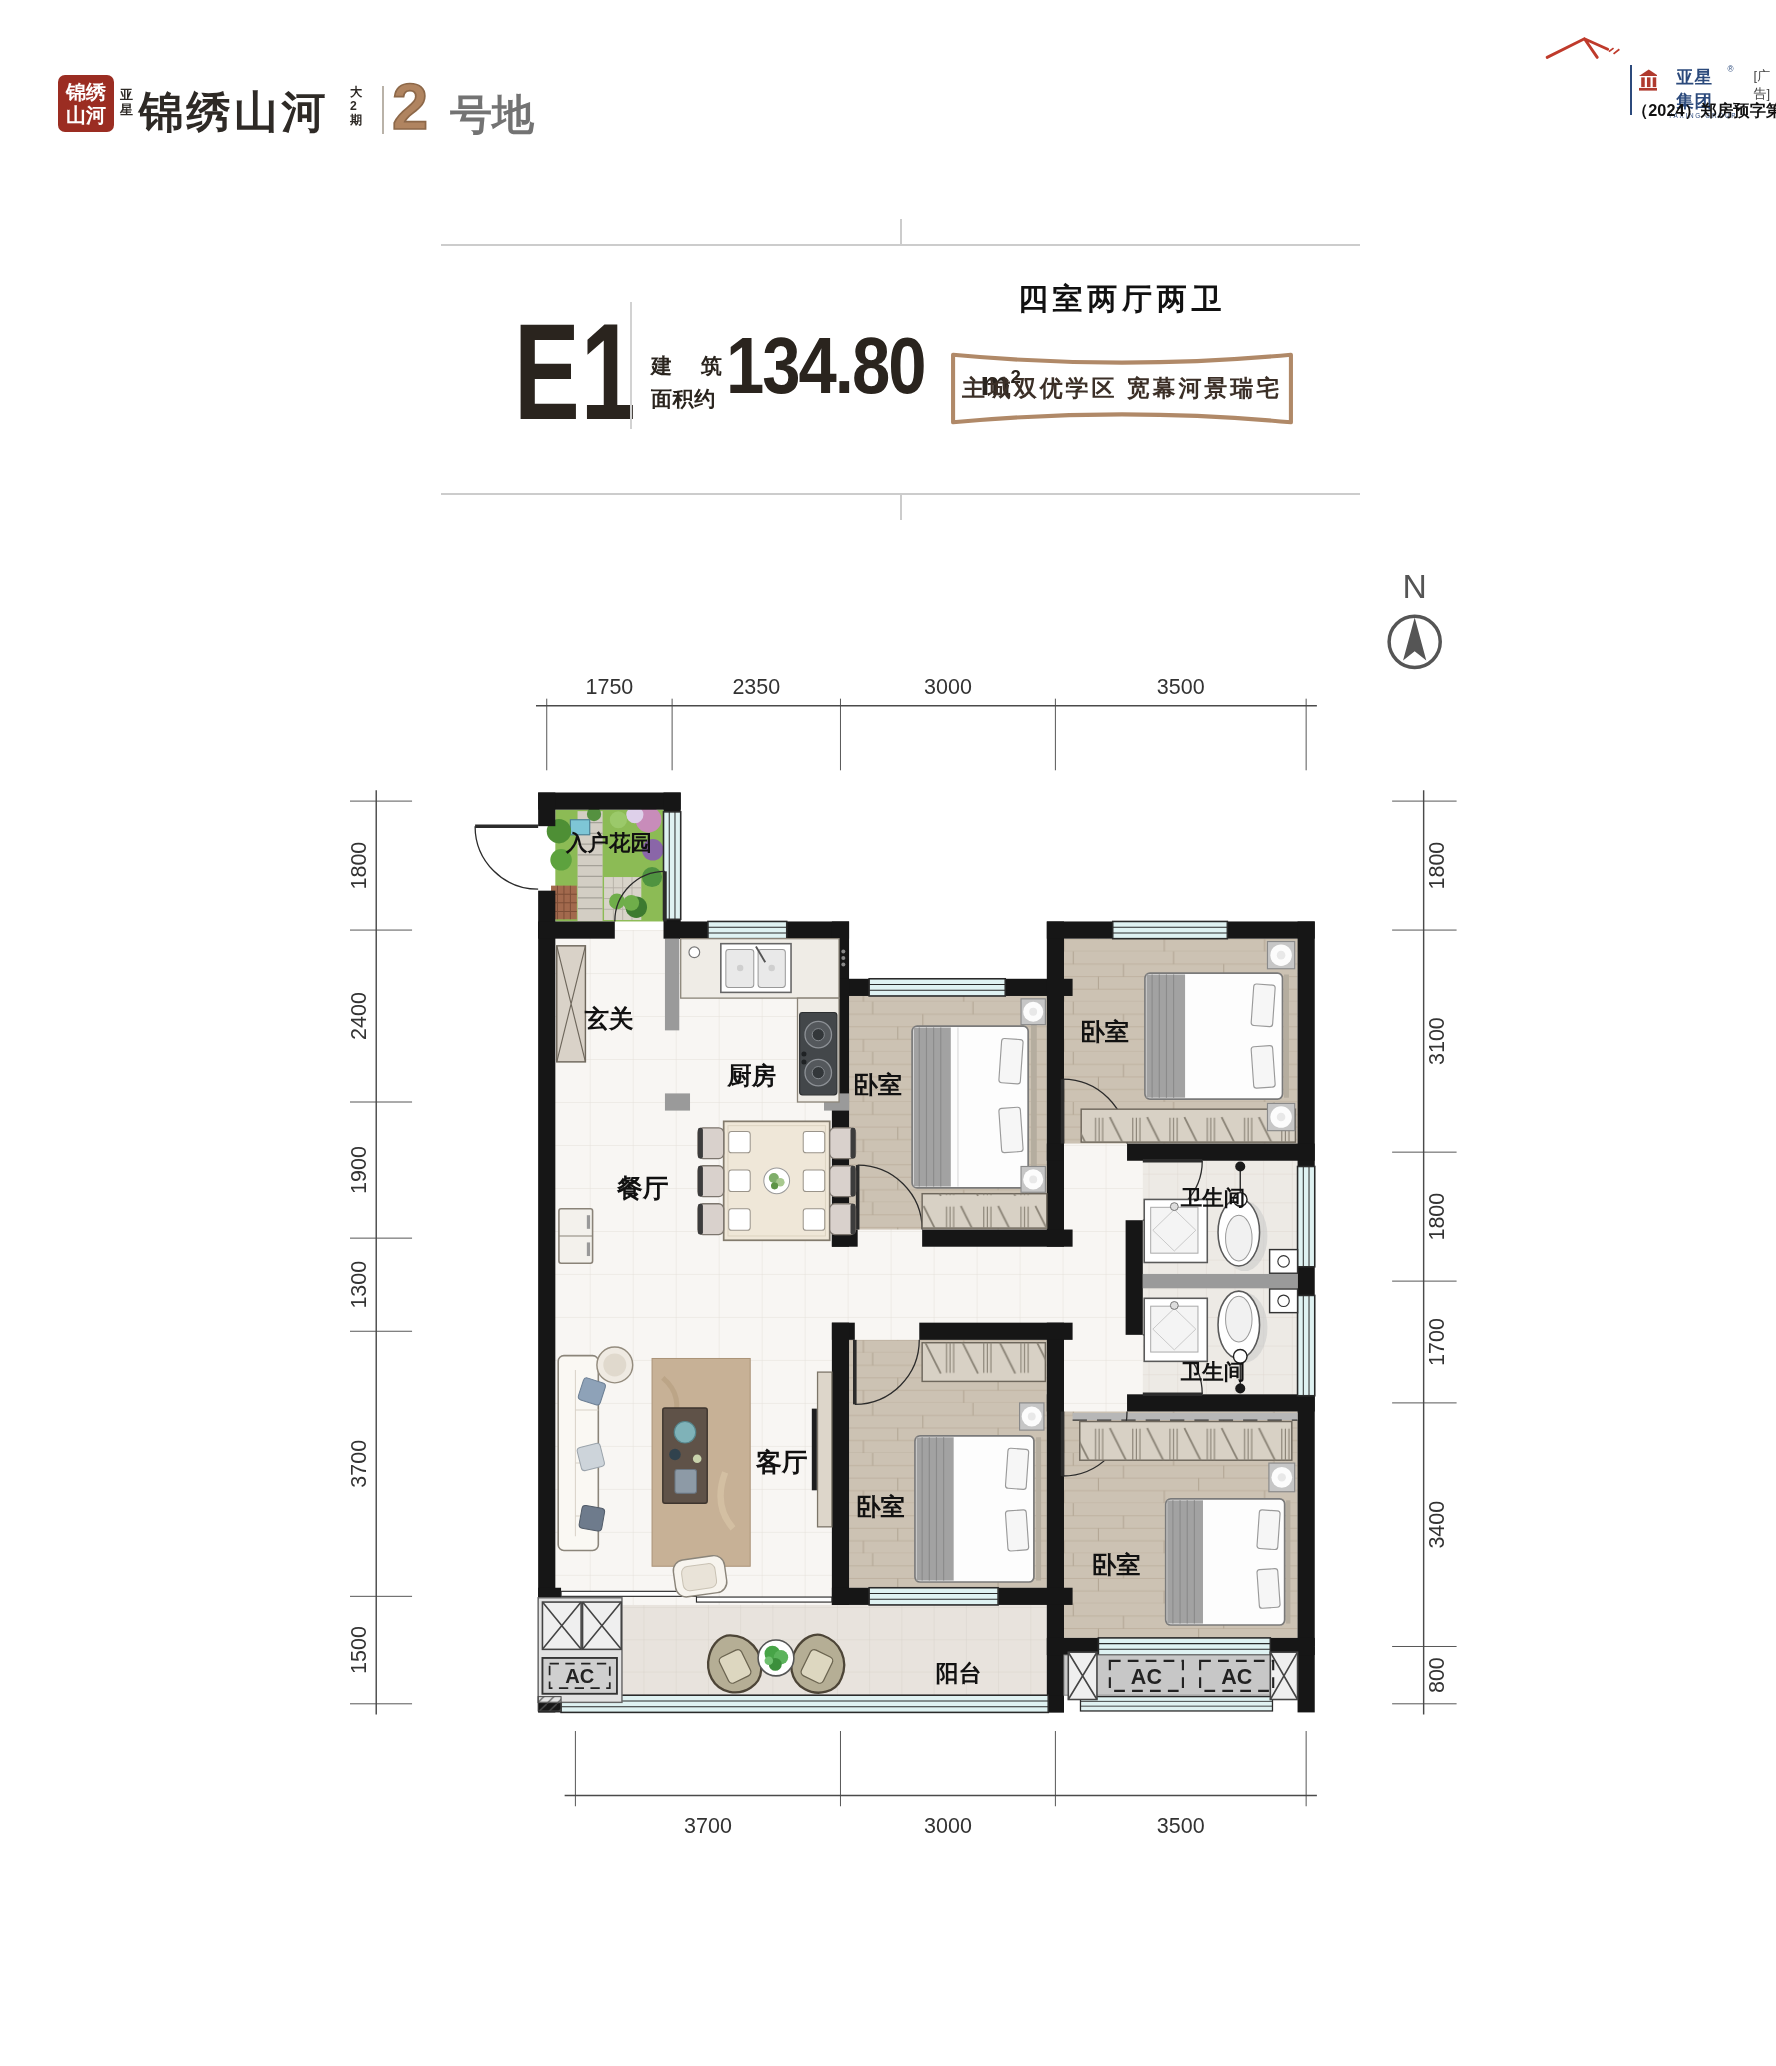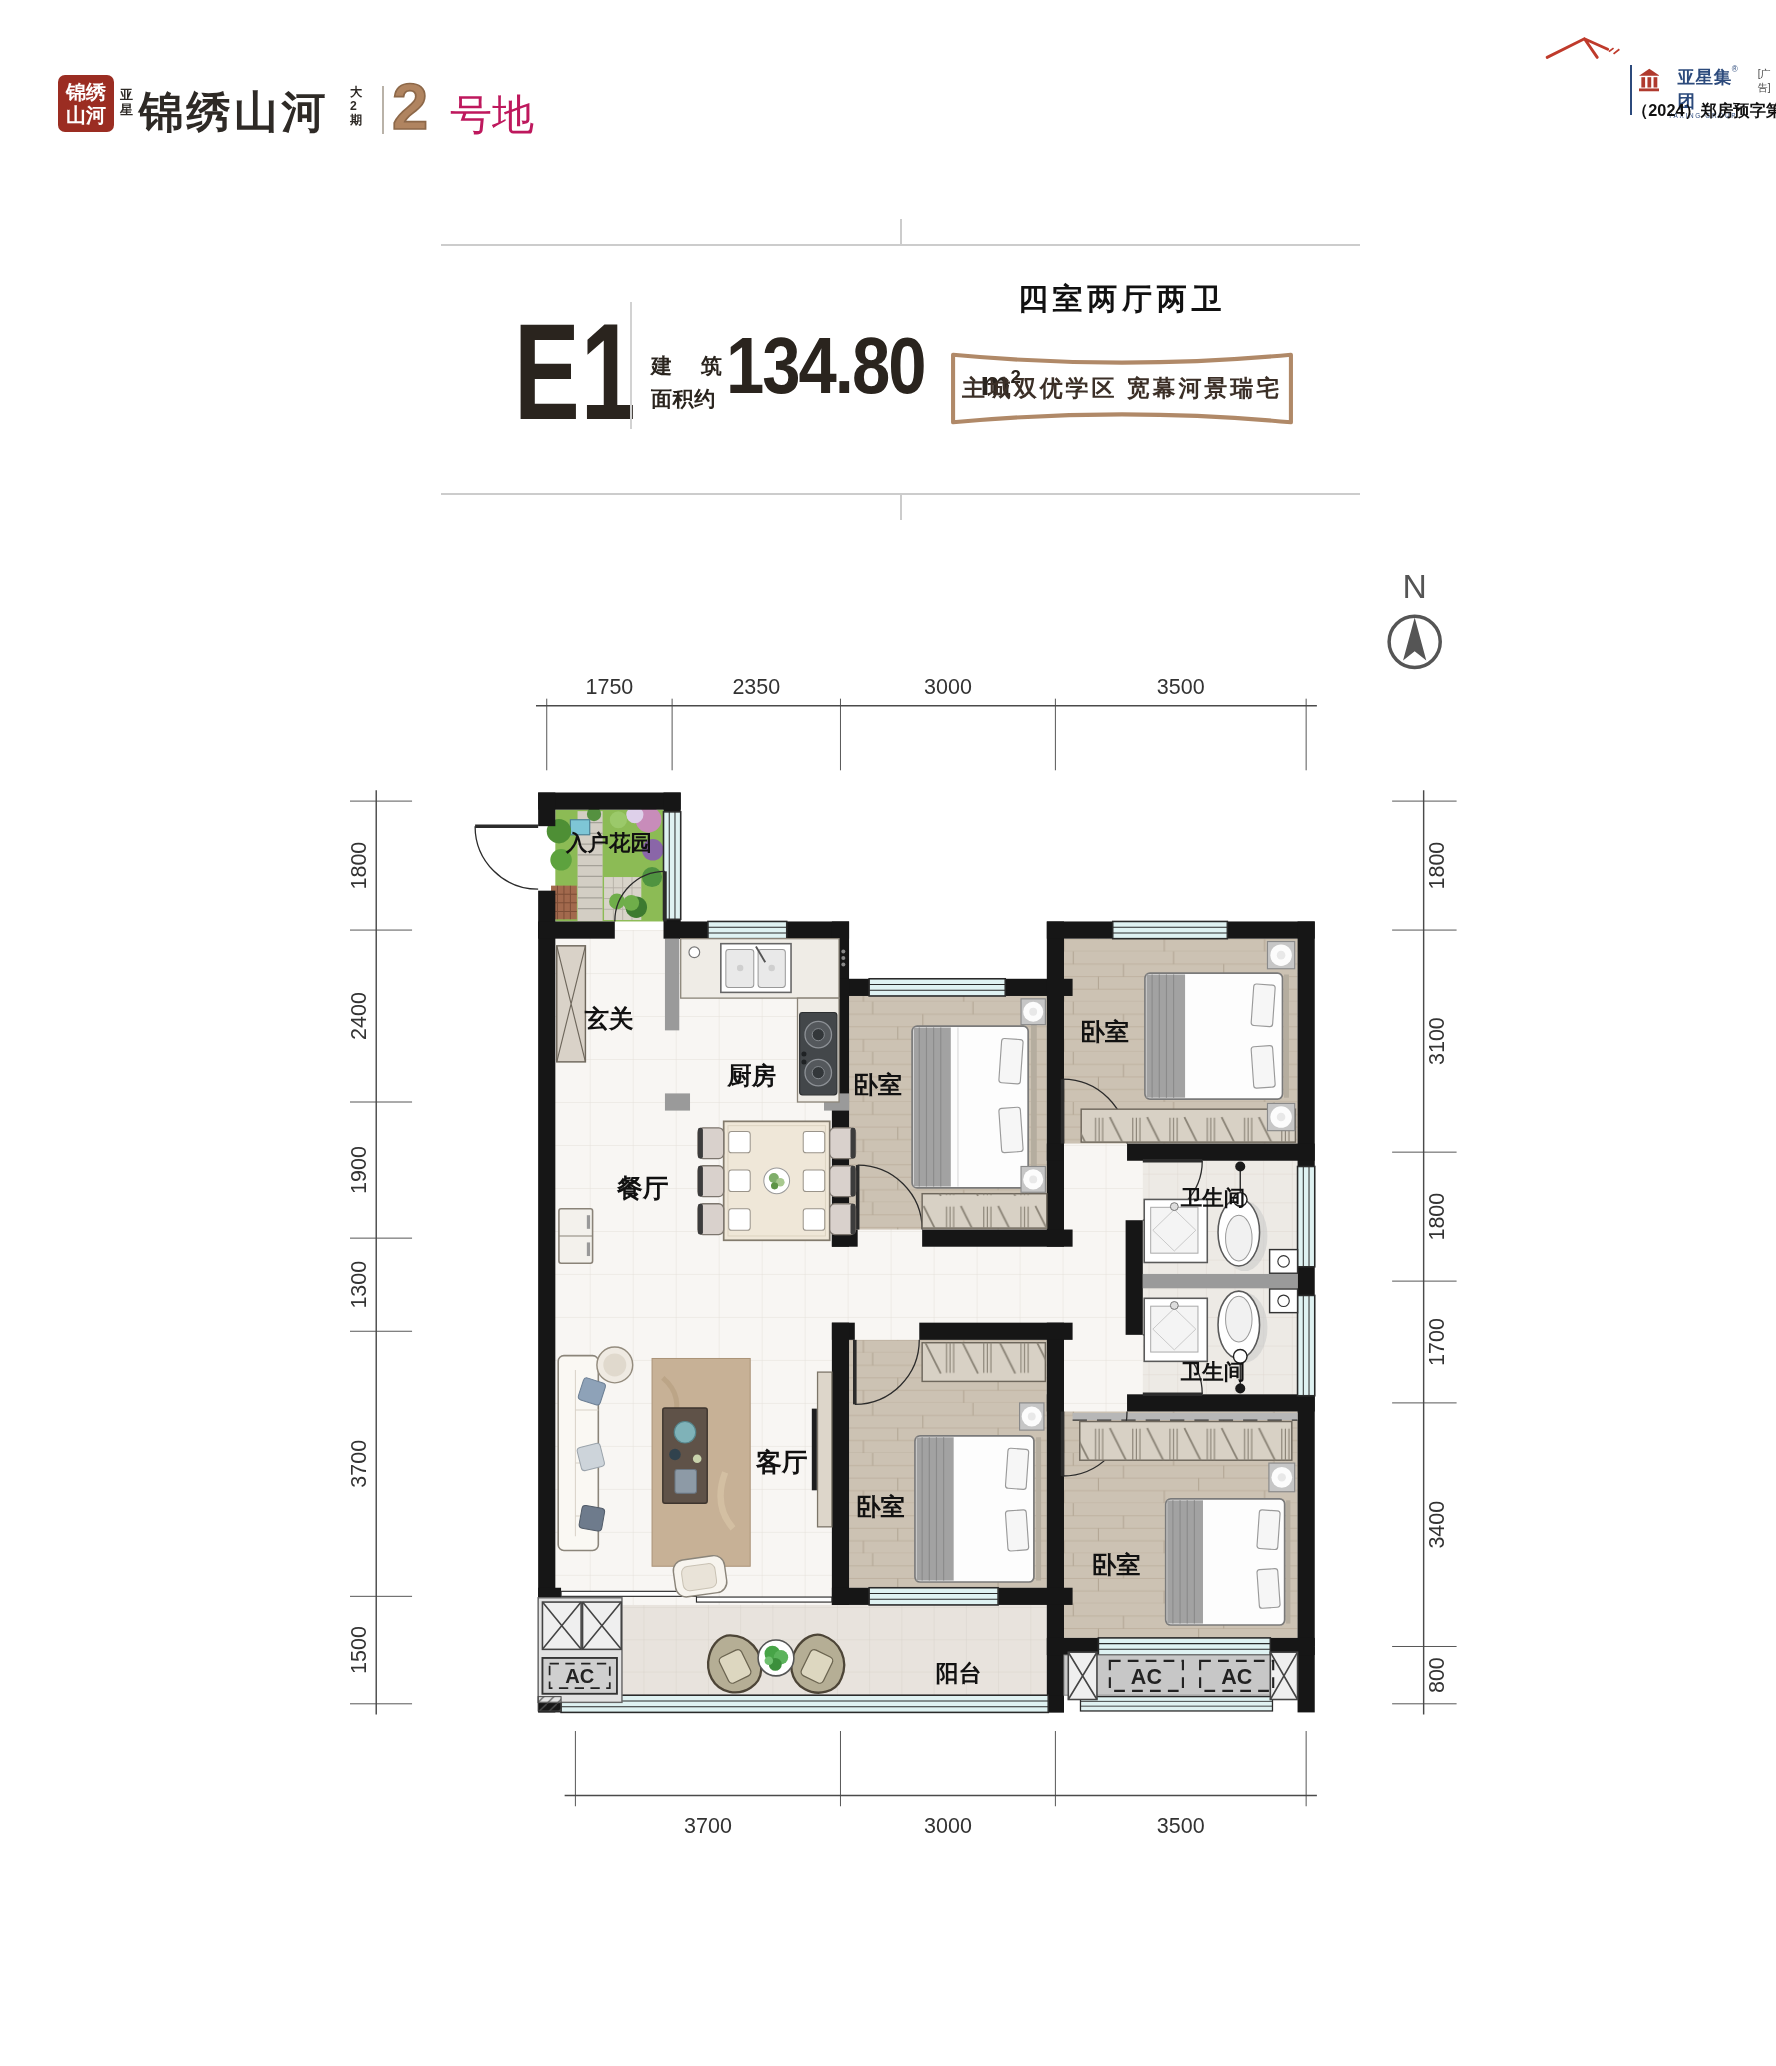--- a/index.html
+++ b/index.html
@@ -7,32 +7,32 @@
         font-family:"Liberation Sans","DejaVu Sans",sans-serif;color:#1a1a1a;}
   .abs{position:absolute;}
   
   .seal{left:58px;top:75px;width:56px;height:57px;background:#9b2d22;border-radius:7px;
         color:#fff;font-weight:700;font-size:20px;line-height:23px;text-align:center;padding-top:5.8px;box-sizing:border-box;}
   .logo-prefix{left:120px;top:87px;font-size:13px;font-weight:700;line-height:15px;color:#2e2a26;}
   .logo-name{left:139px;top:83px;font-size:44px;font-weight:700;letter-spacing:3.5px;color:#2e2a26;}
   .logo-suffix{left:350px;top:85px;font-size:12.2px;font-weight:700;line-height:14px;color:#2e2a26;}
   .logo-div{left:382px;top:86px;width:1.7px;height:48px;background:#b9b2a8;}
   .plot-2{left:392px;top:69px;font-size:65px;font-weight:700;color:#b08460;-webkit-text-stroke:1.7px #8d6849;}
-  .plot-label{left:450px;top:87px;font-size:42px;font-weight:400;color:#be185d;}
+  .plot-label{left:450px;top:87px;font-size:42px;font-weight:700;color:#737373;}
   
   .slogan{left:1504px;top:58px;width:120px;text-align:right;color:#2c4a7c;font-weight:700;}
   .slogan .l1{font-size:23px;letter-spacing:1.2px;}
   .slogan .l2{font-size:27px;letter-spacing:0.6px;margin-top:2.3px;}
   .slogan .tiny{font-size:5.8px;color:#9aa8bc;letter-spacing:1.2px;text-align:left;margin-top:1.2px;}
   .brand-div{left:1630px;top:65px;width:1.7px;height:50px;background:#2c4a7c;}
   .grp{left:1639px;top:65px;width:138px;}
   .grp-row{display:flex;align-items:flex-start;}
   .grp-name{font-size:17.5px;font-weight:700;color:#2c4a7c;margin-left:19px;letter-spacing:0.6px;}
   .grp-reg{font-size:8.2px;color:#2c4a7c;}
-  .grp-ad{font-size:10px;color:#444;margin-left:20px;margin-top:2.3px;}
+  .grp-ad{font-size:13px;color:#444;margin-left:20px;margin-top:2.3px;}
   .grp-en{font-size:6.4px;letter-spacing:1.7px;color:#2c4a7c;margin-left:29px;margin-top:-1.2px;}
   .permit{left:1632px;top:100px;font-size:16.3px;font-weight:700;color:#111;white-space:nowrap;}
   
   .rule{background:#cccccc;}
   
   .e1{left:514px;top:303px;font-size:137px;font-weight:700;color:#2a241e;line-height:1;
       transform:scaleX(.72);transform-origin:left top;letter-spacing:1.2px;}
   .vdiv{left:630px;top:302px;width:1.7px;height:127px;background:#d2d2d2;}
   .spec{left:651px;top:352px;width:71px;font-weight:700;color:#2a241e;}
   .spec .s1{display:flex;justify-content:space-between;font-size:21px;}

